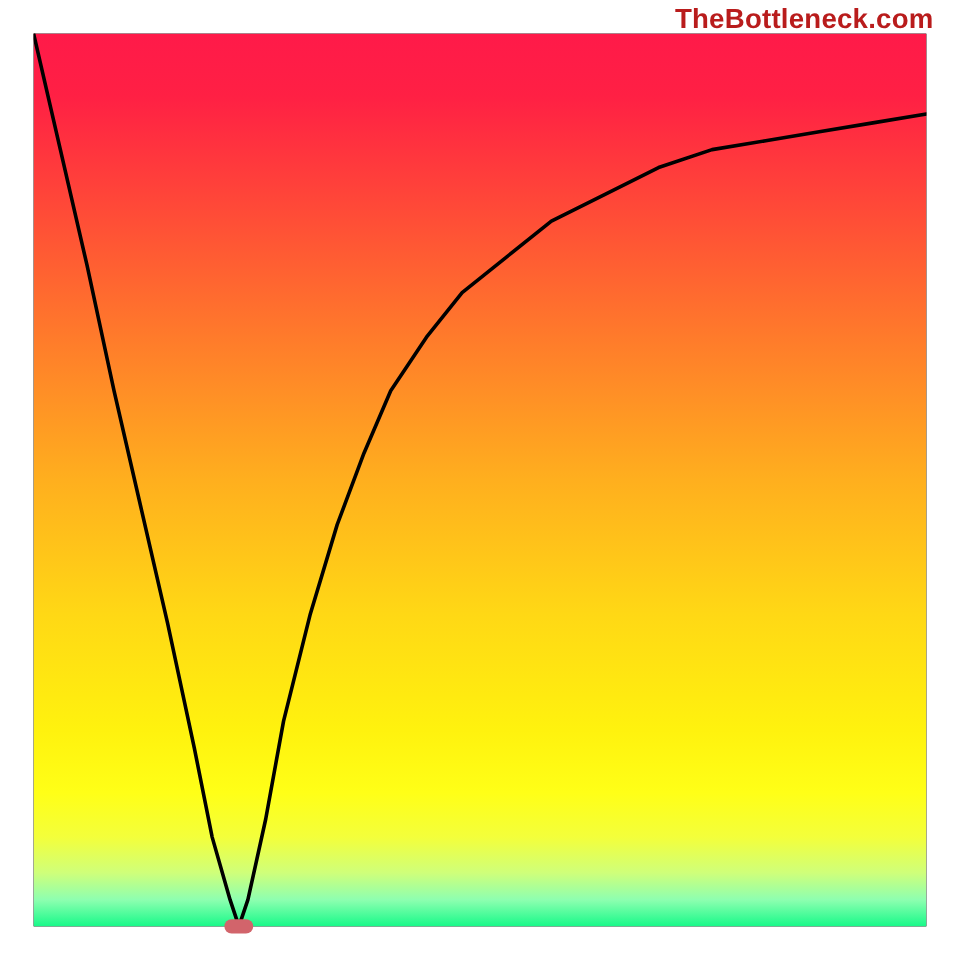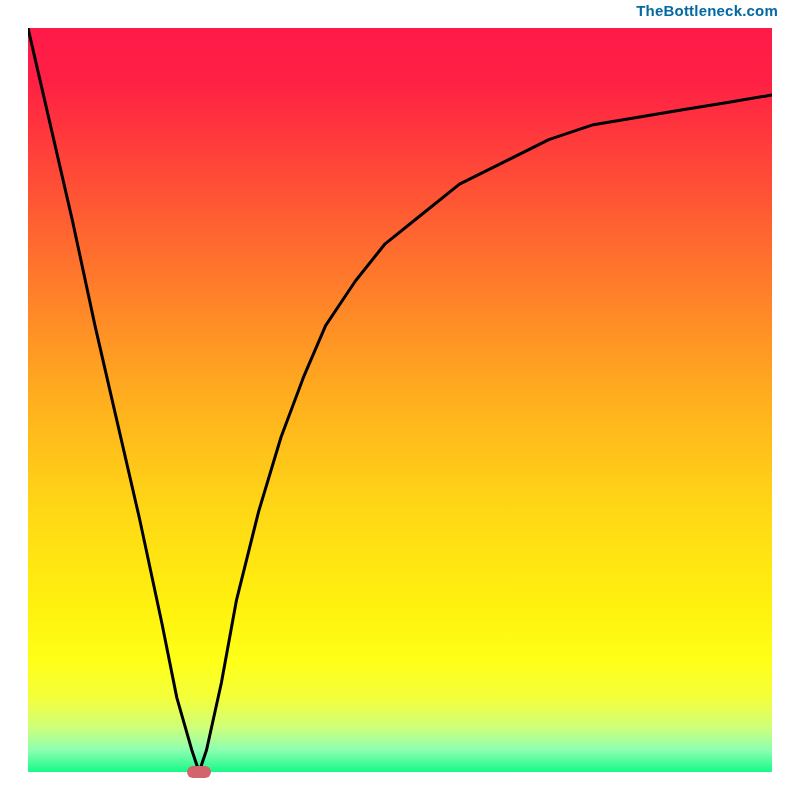--- a/index.html
+++ b/index.html
@@ -8,23 +8,23 @@
     background: #fff;
     width: 800px;
     height: 800px;
     position: relative;
     font-family: Arial, Helvetica, sans-serif;
   }
   .watermark {
     position: absolute;
     top: 2px;
     right: 22px;
-    font-size: 15px;
+    font-size: 23px;
     font-weight: 600;
-    color: #0369a1;
+    color: #b91c1c;
     letter-spacing: 0.2px;
     z-index: 10;
   }
   .plot-area {
     position: absolute;
     left: 28px;
     top: 28px;
     width: 744px;
     height: 744px;
     background: #000;

